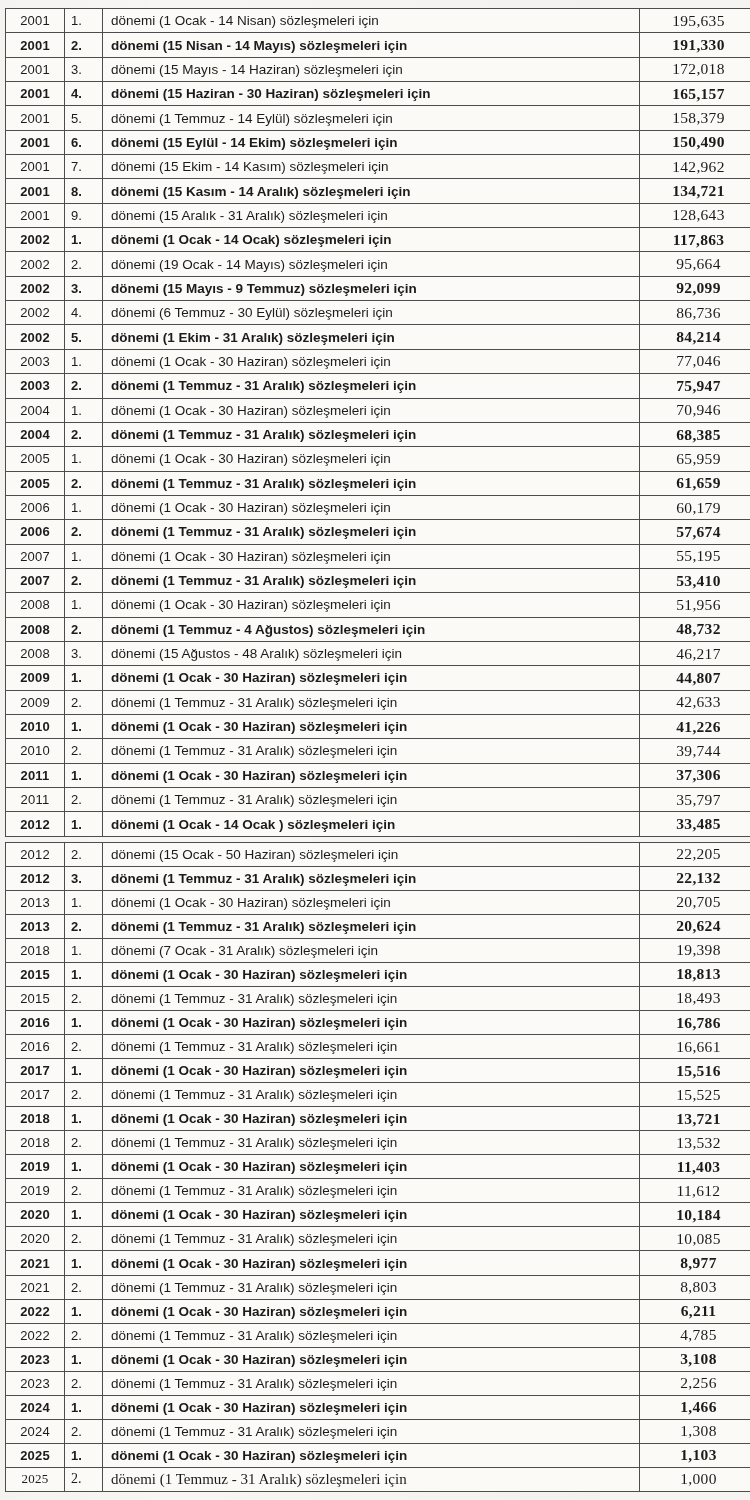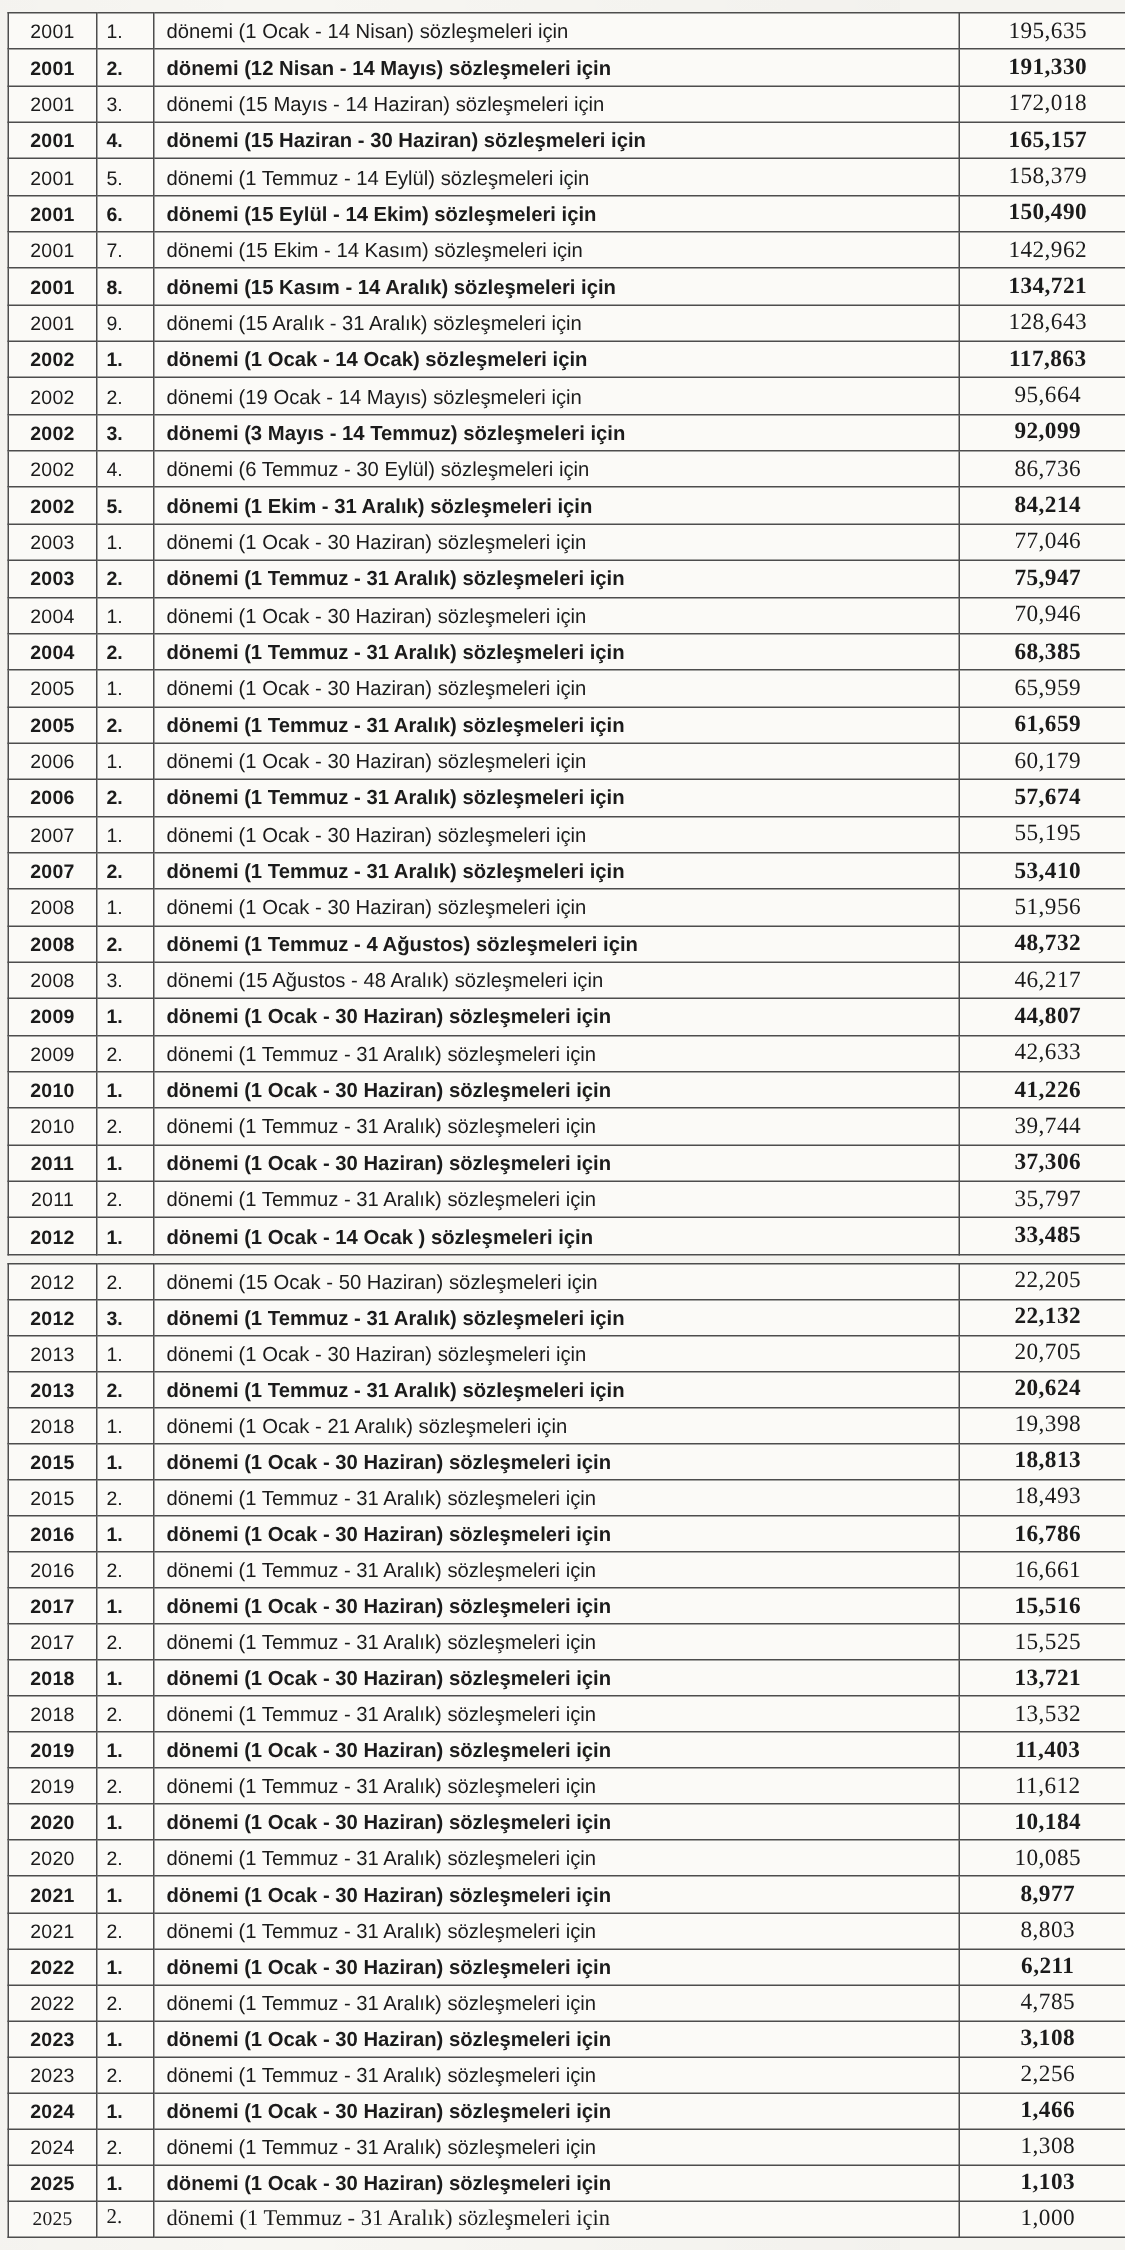--- a/index.html
+++ b/index.html
@@ -53,21 +53,21 @@
     <tbody>
         <tr>
           <td class="col-year">2001</td>
           <td class="col-period">1.</td>
           <td class="col-desc">dönemi (1 Ocak - 14 Nisan) sözleşmeleri için</td>
           <td class="col-value">195,635</td>
         </tr>
         <tr class="bold">
           <td class="col-year">2001</td>
           <td class="col-period">2.</td>
-          <td class="col-desc">dönemi (12 Nisan - 14 Mayıs) sözleşmeleri için</td>
+          <td class="col-desc">dönemi (15 Nisan - 14 Mayıs) sözleşmeleri için</td>
           <td class="col-value">191,330</td>
         </tr>
         <tr>
           <td class="col-year">2001</td>
           <td class="col-period">3.</td>
           <td class="col-desc">dönemi (15 Mayıs - 14 Haziran) sözleşmeleri için</td>
           <td class="col-value">172,018</td>
         </tr>
         <tr class="bold">
           <td class="col-year">2001</td>
@@ -113,21 +113,21 @@
         </tr>
         <tr>
           <td class="col-year">2002</td>
           <td class="col-period">2.</td>
           <td class="col-desc">dönemi (19 Ocak - 14 Mayıs) sözleşmeleri için</td>
           <td class="col-value">95,664</td>
         </tr>
         <tr class="bold">
           <td class="col-year">2002</td>
           <td class="col-period">3.</td>
-          <td class="col-desc">dönemi (3 Mayıs - 14 Temmuz) sözleşmeleri için</td>
+          <td class="col-desc">dönemi (15 Mayıs - 9 Temmuz) sözleşmeleri için</td>
           <td class="col-value">92,099</td>
         </tr>
         <tr>
           <td class="col-year">2002</td>
           <td class="col-period">4.</td>
           <td class="col-desc">dönemi (6 Temmuz - 30 Eylül) sözleşmeleri için</td>
           <td class="col-value">86,736</td>
         </tr>
         <tr class="bold">
           <td class="col-year">2002</td>
@@ -282,21 +282,21 @@
         </tr>
         <tr class="bold">
           <td class="col-year">2013</td>
           <td class="col-period">2.</td>
           <td class="col-desc">dönemi (1 Temmuz - 31 Aralık) sözleşmeleri için</td>
           <td class="col-value">20,624</td>
         </tr>
         <tr>
           <td class="col-year">2018</td>
           <td class="col-period">1.</td>
-          <td class="col-desc">dönemi (1 Ocak - 21 Aralık) sözleşmeleri için</td>
+          <td class="col-desc">dönemi (7 Ocak - 31 Aralık) sözleşmeleri için</td>
           <td class="col-value">19,398</td>
         </tr>
         <tr class="bold">
           <td class="col-year">2015</td>
           <td class="col-period">1.</td>
           <td class="col-desc">dönemi (1 Ocak - 30 Haziran) sözleşmeleri için</td>
           <td class="col-value">18,813</td>
         </tr>
         <tr>
           <td class="col-year">2015</td>

